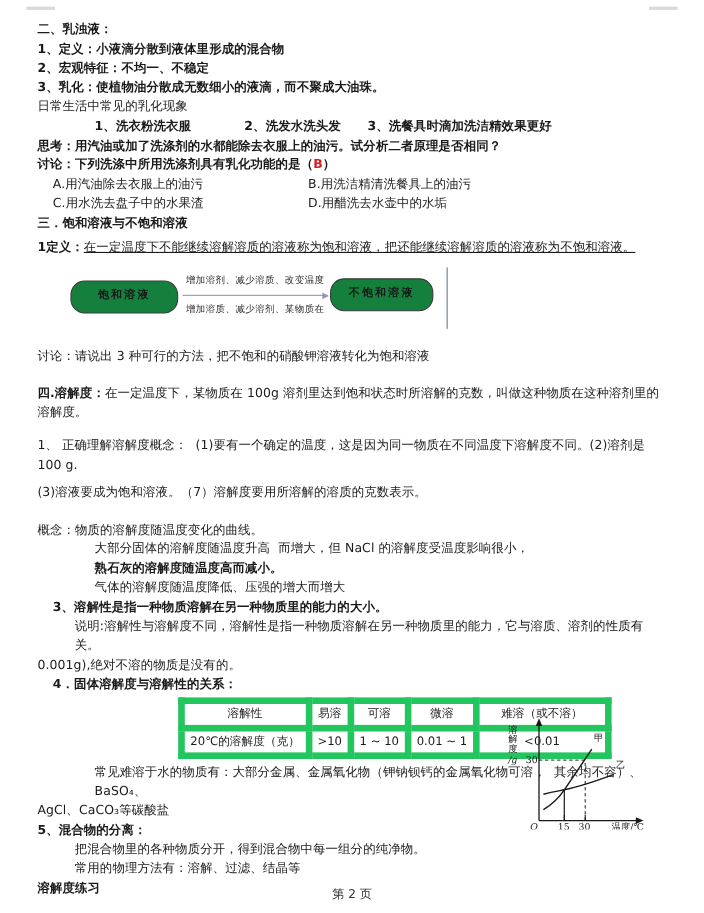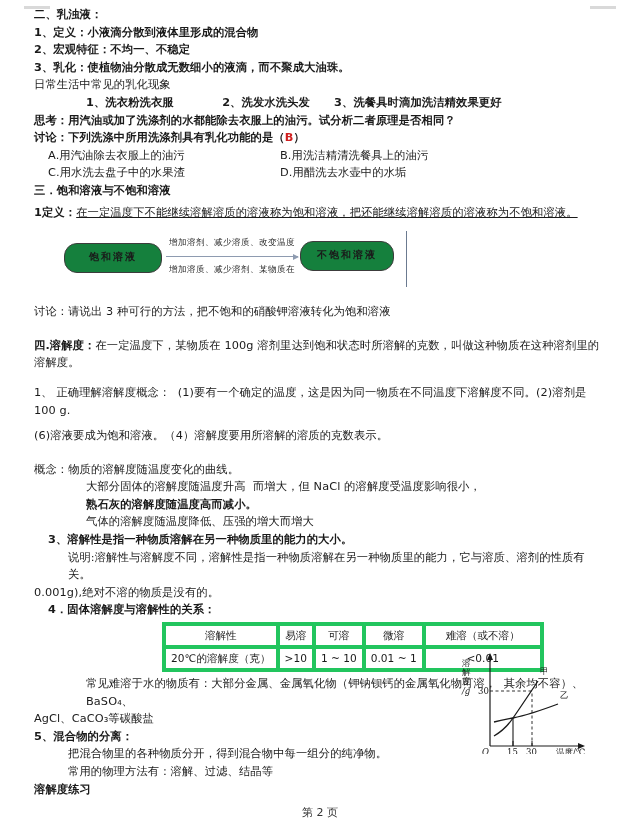--- a/index.html
+++ b/index.html
@@ -13,21 +13,21 @@
     position: relative;
     font-family: "DejaVu Sans", "Liberation Sans", sans-serif;
     color: #1a1a1a;
     overflow: hidden;
   }
   .page {
     position: relative;
     width: 640px;
     height: 830px;
     box-sizing: border-box;
-    padding: 6px 34px 0 34px;
+    padding: 18px 34px 0 34px;
   }
   
   .mark {
     position: absolute;
     background: #d9d9d9;
     height: 3px;
   }
   .mark.tl { left: 24px;  top: 6px; width: 26px; }
   .mark.tr { right: 24px; top: 6px; width: 26px; }
 
@@ -99,21 +99,21 @@
     background: #6b7a90;
   }
 
   
   .soltable {
     border-collapse: collapse;
     margin: 3px 0 3px 128px;
     font-size: 10.6px;
   }
   .soltable td {
-    border: 4px solid #22c55e;
+    border: 6px solid #22c55e;
     padding: 2px 5px;
     text-align: center;
     white-space: nowrap;
     line-height: 15px;
   }
   .soltable td.wide { min-width: 104px; }
 
   
   .chartbox {
     position: absolute;
@@ -174,21 +174,21 @@
   </div>
 
   <div class="gap8"></div>
   <div class="ln">讨论：请说出 3 种可行的方法，把不饱和的硝酸钾溶液转化为饱和溶液</div>
 
   <div class="gap16"></div>
   <div class="ln"><span class="b">四.溶解度：</span><span>在一定温度下，某物质在 100g 溶剂里达到饱和状态时所溶解的克数，叫做这种物质在这种溶剂里的溶解度。</span></div>
   <div class="gap12"></div>
   <div class="ln">1、 正确理解溶解度概念：  (1)要有一个确定的温度，这是因为同一物质在不同温度下溶解度不同。(2)溶剂是 100 g.</div>
   <div class="gap8"></div>
-  <div class="ln">(6)溶液要成为饱和溶液。（4）溶解度要用所溶解的溶质的克数表示。</div>
+  <div class="ln">(3)溶液要成为饱和溶液。（7）溶解度要用所溶解的溶质的克数表示。</div>
 
   <div class="gap16"></div>
   <div class="ln">概念：物质的溶解度随温度变化的曲线。</div>
   <div class="ln ind3">大部分固体的溶解度随温度升高  而增大，但 NaCl 的溶解度受温度影响很小，</div>
   <div class="ln b ind3">熟石灰的溶解度随温度高而减小。</div>
   <div class="ln ind3">气体的溶解度随温度降低、压强的增大而增大</div>
 
   <div class="ln b ind1">3、溶解性是指一种物质溶解在另一种物质里的能力的大小。</div>
   <div class="ln ind2">说明:溶解性与溶解度不同，溶解性是指一种物质溶解在另一种物质里的能力，它与溶质、溶剂的性质有关。</div>
   <div class="ln">0.001g),绝对不溶的物质是没有的。</div>

